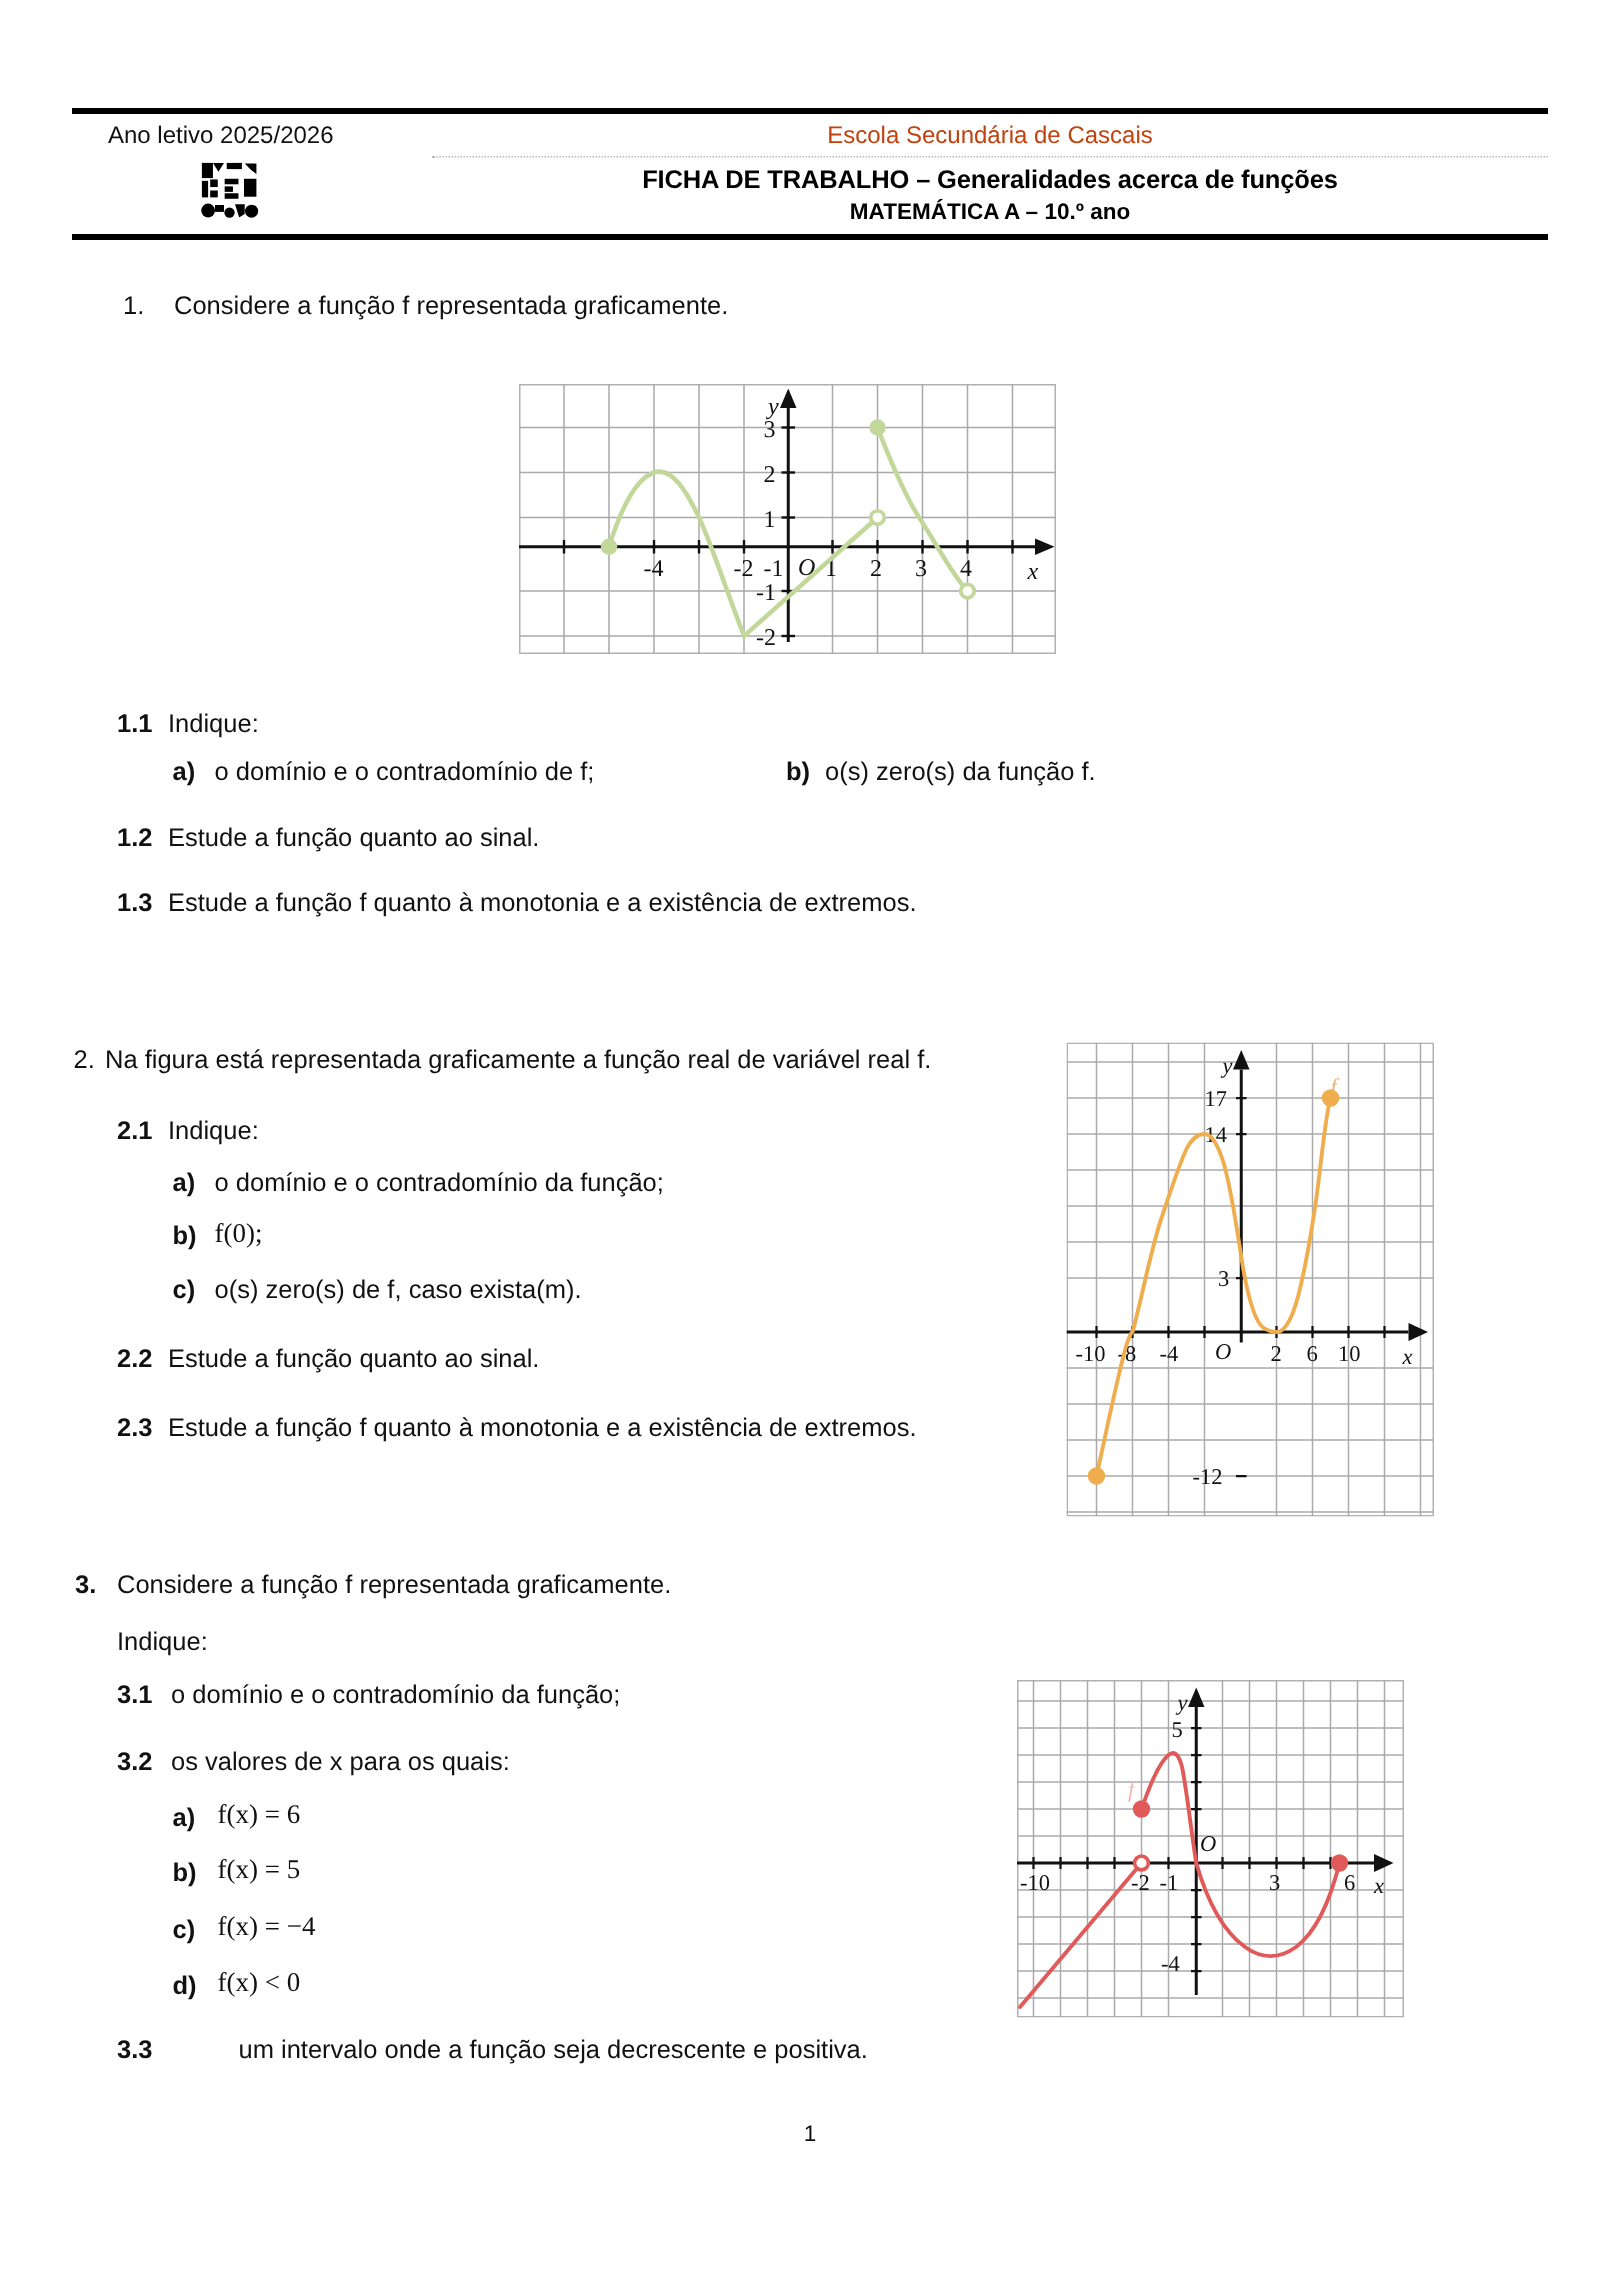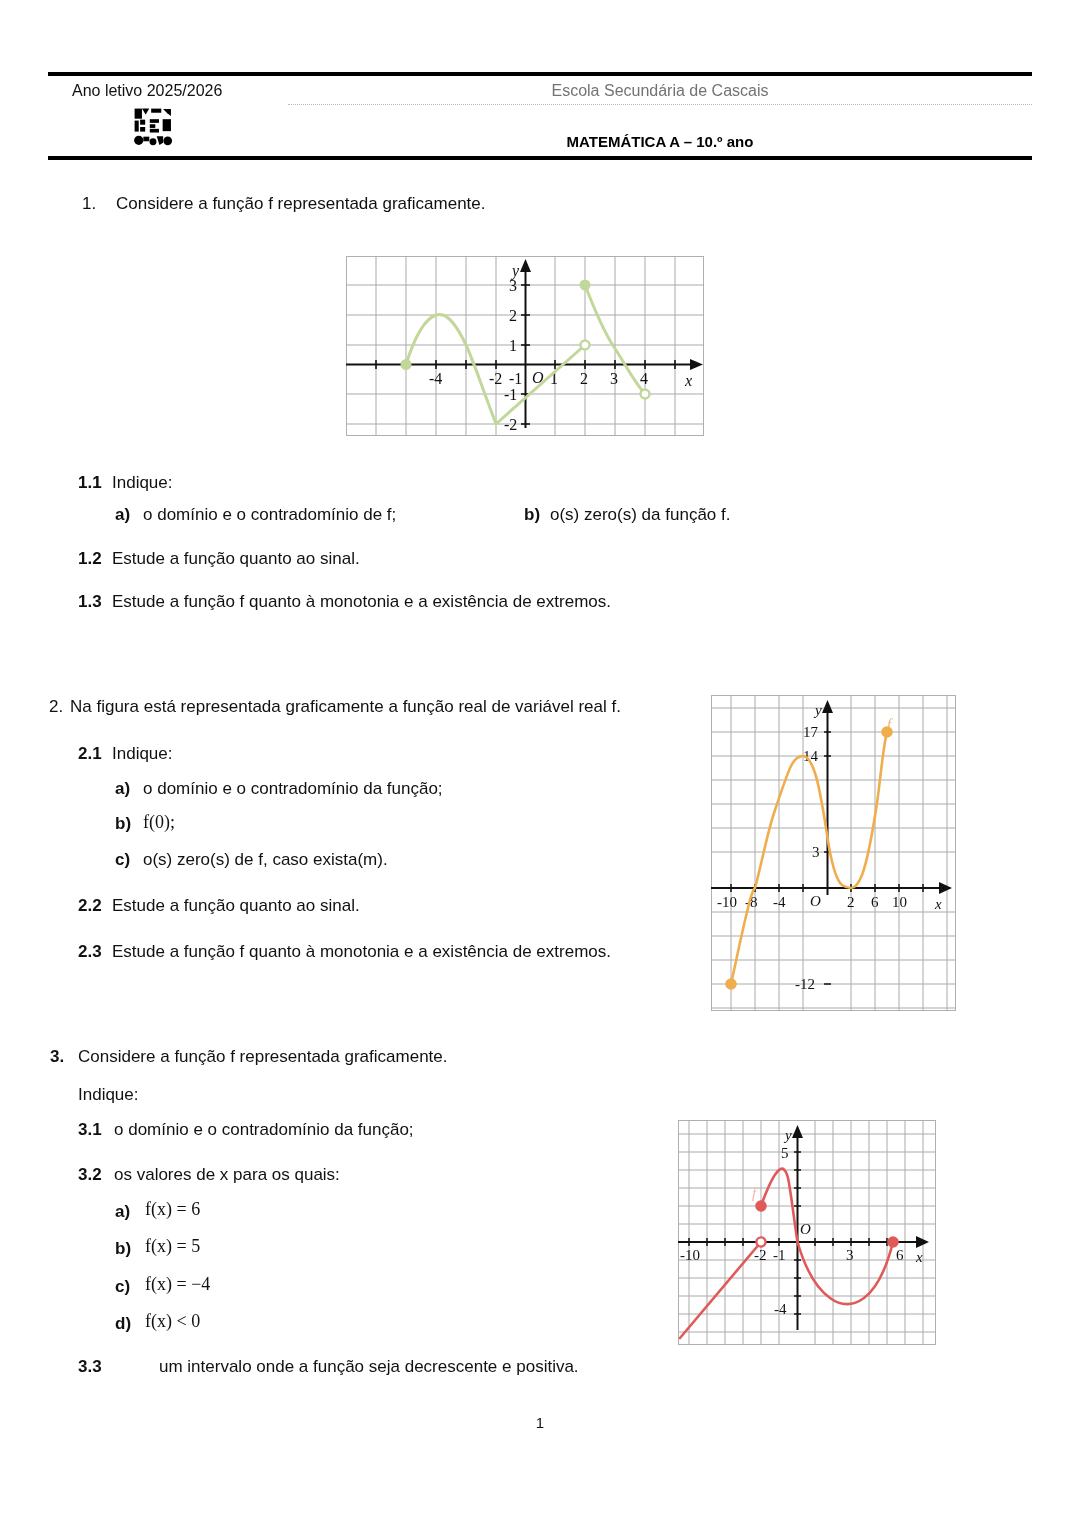--- a/index.html
+++ b/index.html
@@ -45,21 +45,21 @@
     font-size: 16px;
     color: #111;
     white-space: nowrap;
   }
   .hdr-school {
     position: absolute;
     left: 240px; top: 10px;
     width: 744px;
     text-align: center;
     font-size: 16px;
-    color: #737373;
+    color: #c2410c;
   }
   .hdr-sep {
     position: absolute;
     left: 240px; top: 32px;
     width: 744px;
     height: 1px;
     border-top: 1px dotted #b9b9b9;
   }
   .hdr-title {
     position: absolute;
@@ -138,20 +138,21 @@
         <rect x="2.9" y="7.1" width="1.3" height="1.0"></rect>
         <circle cx="5.0" cy="8.2" r="0.75"></circle>
         <path d="M5.8 7.0 L7.2 7.0 L7.2 8.4 L6.4 8.9 Z"></path>
         <circle cx="8.2" cy="8.0" r="0.95"></circle>
       </g>
     </svg>
 
     <div class="hdr-vrule"></div>
     <div class="hdr-school">Escola Secundária de Cascais</div>
     <div class="hdr-sep"></div>
+    <div class="hdr-title">FICHA DE TRABALHO – Generalidades acerca de funções</div>
     <div class="hdr-subtitle">MATEMÁTICA A – 10.º ano</div>
   </div>
 
   <div class="q" style="left:82px; top:194px;">1.</div>
   <div class="q" style="left:116px; top:194px;">Considere a função f representada graficamente.</div>
 
   <div class="graph" style="left:346px; top:256px;">
     <svg width="358" height="180" viewBox="0 0 358 180">
 
       <rect x="0.5" y="0.5" width="357" height="179" fill="#ffffff" stroke="#b0b0b0" stroke-width="1"></rect>

